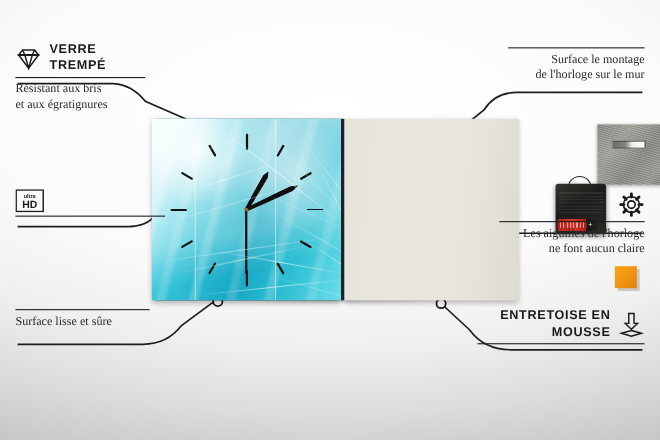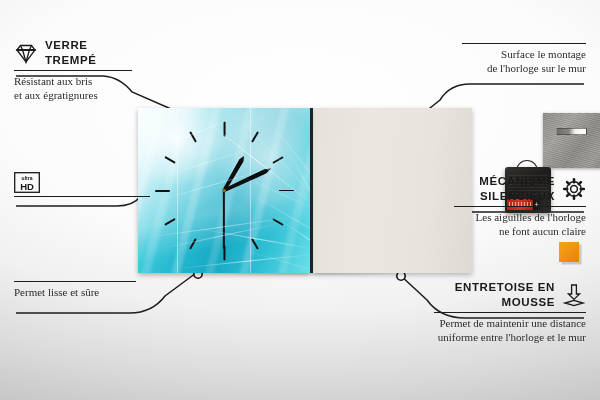--- a/index.html
+++ b/index.html
@@ -265,33 +265,31 @@
         <rect x="0.7" y="0.7" width="24.6" height="19.6" fill="none" stroke="#1a1a1a" stroke-width="1.3"></rect>
         <text x="13" y="8" font-family="Liberation Sans, sans-serif" font-size="5" font-weight="bold" text-anchor="middle" fill="#1a1a1a">ultra</text>
         <text x="13" y="17.5" font-family="Liberation Sans, sans-serif" font-size="9.5" font-weight="bold" text-anchor="middle" fill="#1a1a1a">HD</text>
       </svg>
     </div>
     <div class="rule"></div>
   </div>
 
   <div class="feat left" id="f-bords">
     <div class="rule"></div>
-    <div class="sub">Permet lisse et sûre</div>
+    <div class="sub">Surface lisse et sûre</div>
   </div>
 
   <div class="feat right" id="f-poign">
     <div class="rule"></div>
     <div class="sub">Surface le montage
 de l'horloge sur le mur</div>
   </div>
 
   <div class="feat right" id="f-meca">
     <div class="row">
-      <div class="title">MÉCANISME
-SILENCIEUX</div>
       <svg class="ico" viewBox="0 0 24 24">
         <g fill="none" stroke="#1a1a1a" stroke-width="1.5">
           <circle cx="12" cy="12" r="3.4"></circle>
           <path d="M12 2.2 L12 5.2 M12 18.8 L12 21.8 M2.2 12 L5.2 12 M18.8 12 L21.8 12
                    M5.1 5.1 L7.2 7.2 M16.8 16.8 L18.9 18.9 M18.9 5.1 L16.8 7.2 M7.2 16.8 L5.1 18.9" stroke-width="2.6" stroke-linecap="round"></path>
           <circle cx="12" cy="12" r="7.2"></circle>
         </g>
       </svg>
     </div>
     <div class="rule"></div>
@@ -304,17 +302,15 @@
       <div class="title">ENTRETOISE
 EN MOUSSE</div>
       <svg class="ico" viewBox="0 0 24 24">
         <g fill="none" stroke="#1a1a1a" stroke-width="1.4">
           <path d="M9.6 2 L14.4 2 L14.4 11 L17.6 11 L12 16.4 L6.4 11 L9.6 11 Z" stroke-width="1.3"></path>
           <path d="M12 17.4 L21 20 L12 22.6 L3 20 Z"></path>
         </g>
       </svg>
     </div>
     <div class="rule"></div>
-    <div class="sub">Permet de maintenir une distance
-uniforme entre l'horloge et le mur</div>
   </div>
 
 </div>
 
 </body></html>

